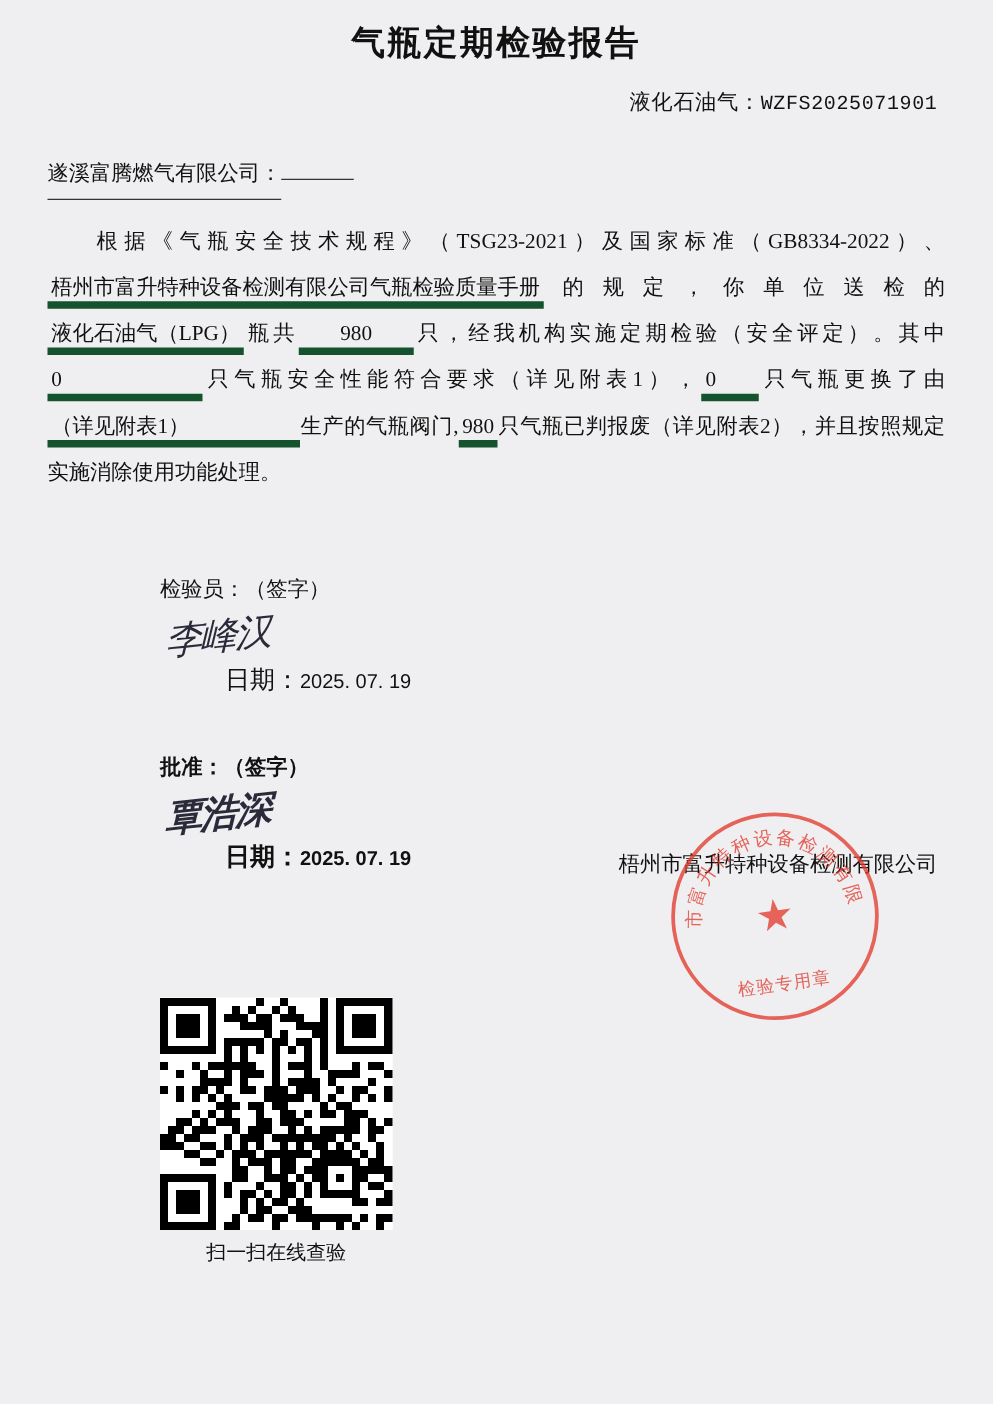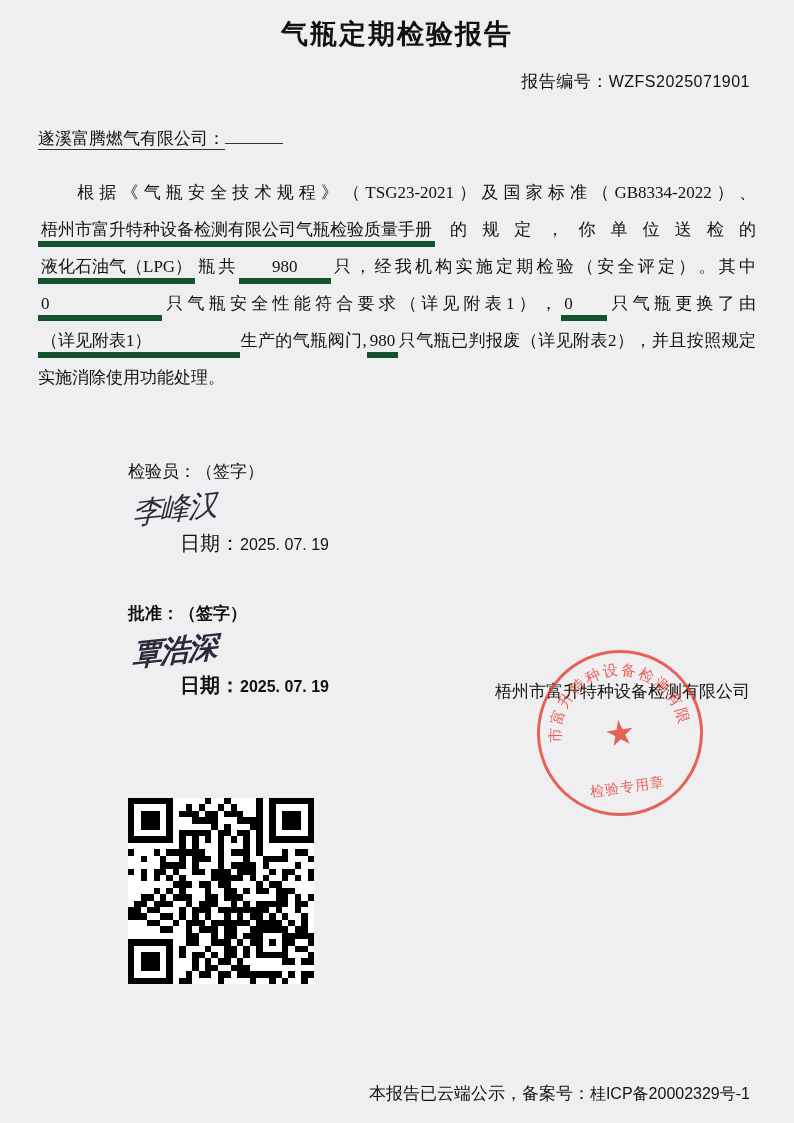--- a/index.html
+++ b/index.html
@@ -34,21 +34,21 @@
     padding-right: 44px;
     letter-spacing: 0.5px;
   }
   .addressee {
     margin-top: 34px;
     padding-left: 38px;
     font-size: 17px;
   }
   .addressee .name {
     border-bottom: 1px solid #333;
-    padding-bottom: 1px;
+    padding-bottom: 11px;
   }
   .addressee .blank {
     display: inline-block;
     width: 58px;
     border-bottom: 1px solid #333;
   }
   .body-text {
     margin-top: 24px;
     padding: 0 38px;
     font-size: 17px;
@@ -198,21 +198,21 @@
   }
 </style>
 </head>
 <body>
 
 <div class="page">
 
   <div class="title">气瓶定期检验报告</div>
 
   <div class="report-no">
-    <span>报告编号：</span><span style="font-family:Liberation Sans, sans-serif;font-size:16px;margin-top:28px;">WZFS2025071901</span>
+    <span>液化石油气：</span><span style="font-family:Liberation Mono, monospace;font-size:16px;margin-top:28px;">WZFS2025071901</span>
   </div>
 
   <div class="addressee">
     <span class="name">遂溪富腾燃气有限公司：</span><span class="blank"></span>
   </div>
 
   <div class="body-text">
     <p>
       <span class="indent"></span><span>根据《气瓶安全技术规程》（TSG23-2021）及国家标准（GB8334-2022）、</span><span class="u u-wide">梧州市富升特种设备检测有限公司气瓶检验质量手册</span><span>的规定，你单位送检的</span><span class="u u-std">液化石油气（LPG）</span><span>瓶共</span><span class="u u-num">980</span><span>只，经我机构实施定期检验（安全评定）。其中</span><span class="u u-zero">0</span><span>只气瓶安全性能符合要求（详见附表1），</span><span class="u u-zero2">0</span><span>只气瓶更换了由</span><span class="u u-valve">（详见附表1）</span><span>生产的气瓶阀门,</span><span class="u u-tiny">980</span><span>只气瓶已判报废（详见附表2），并且按照规定实施消除使用功能处理。</span>
     </p>
@@ -682,19 +682,17 @@
           <rect x="6" y="28" width="1" height="1"></rect>
           <rect x="8" y="28" width="1" height="1"></rect>
           <rect x="9" y="28" width="1" height="1"></rect>
           <rect x="14" y="28" width="1" height="1"></rect>
           <rect x="19" y="28" width="1" height="1"></rect>
           <rect x="22" y="28" width="1" height="1"></rect>
           <rect x="24" y="28" width="1" height="1"></rect>
           <rect x="27" y="28" width="1" height="1"></rect>
         </g>
     </svg>
-  </div>
-
-  <div class="footer">
-    <span>本报告已云端公示，备案号：</span><span class="fnum">桂ICP备20002329号-1</span>
-  </div>
+    <div class="qr-caption">扫一扫在线查验</div>
+  </div>
+
 
 </div>
 
 </body></html>

